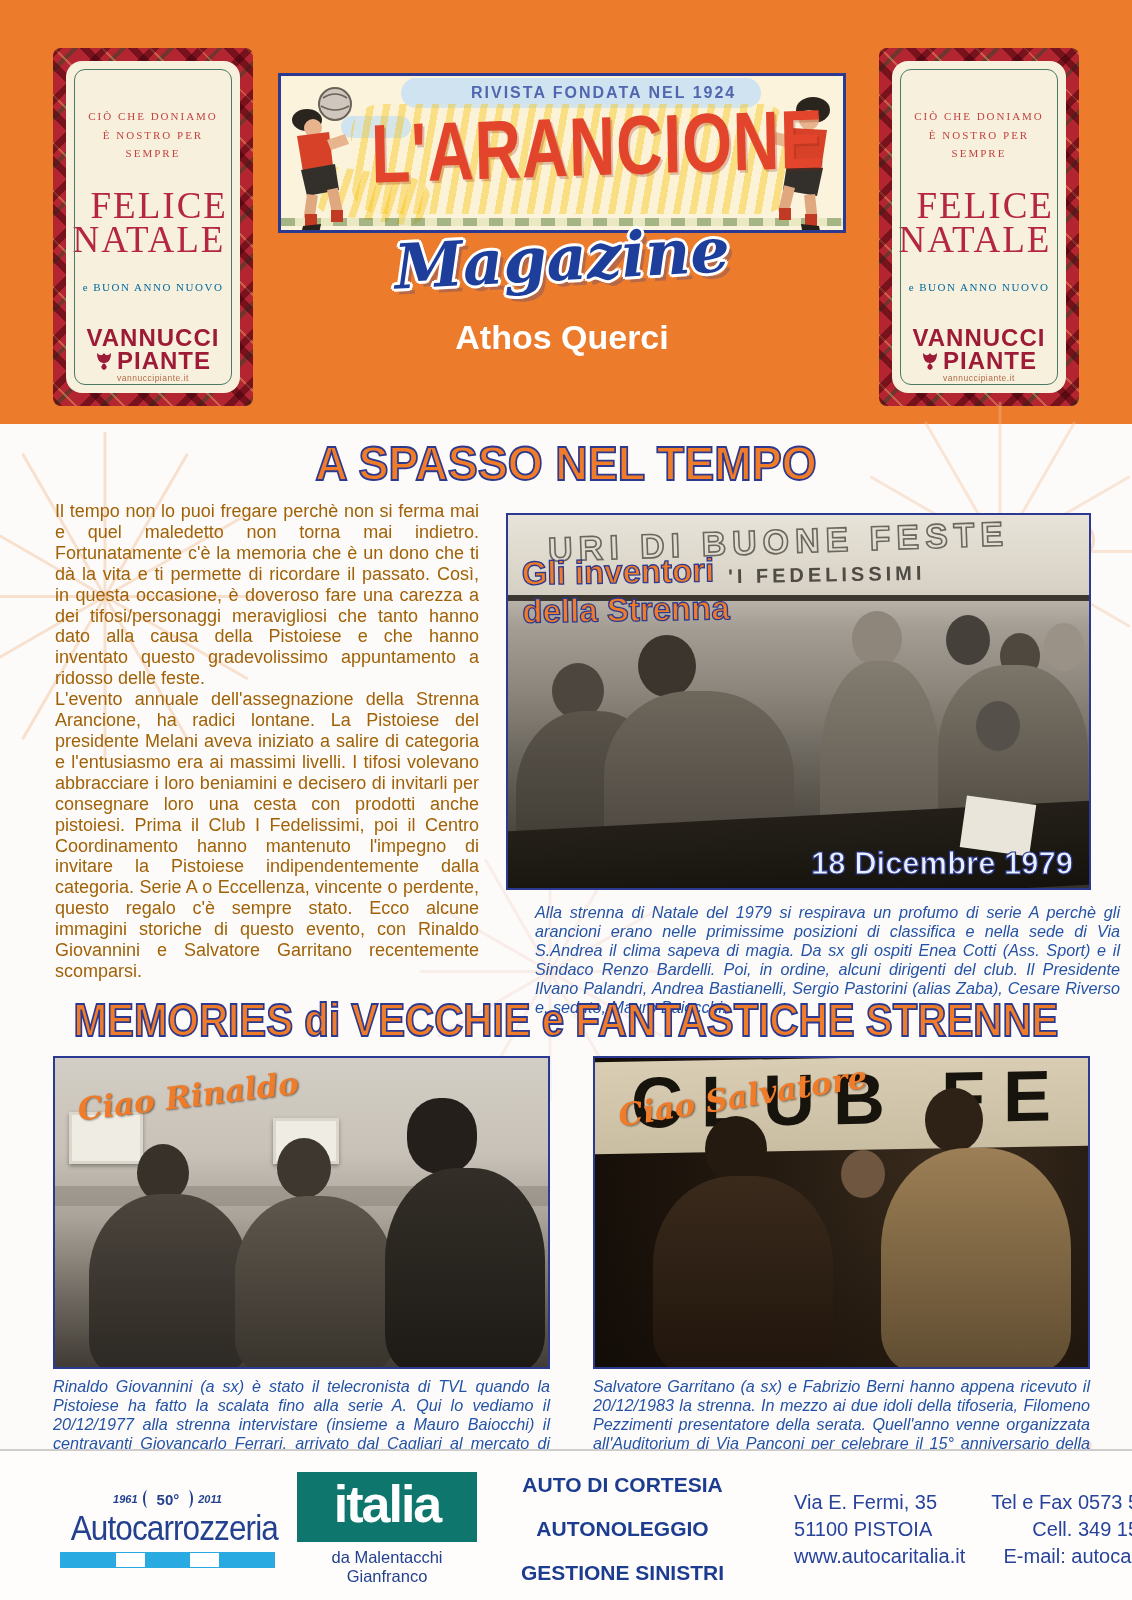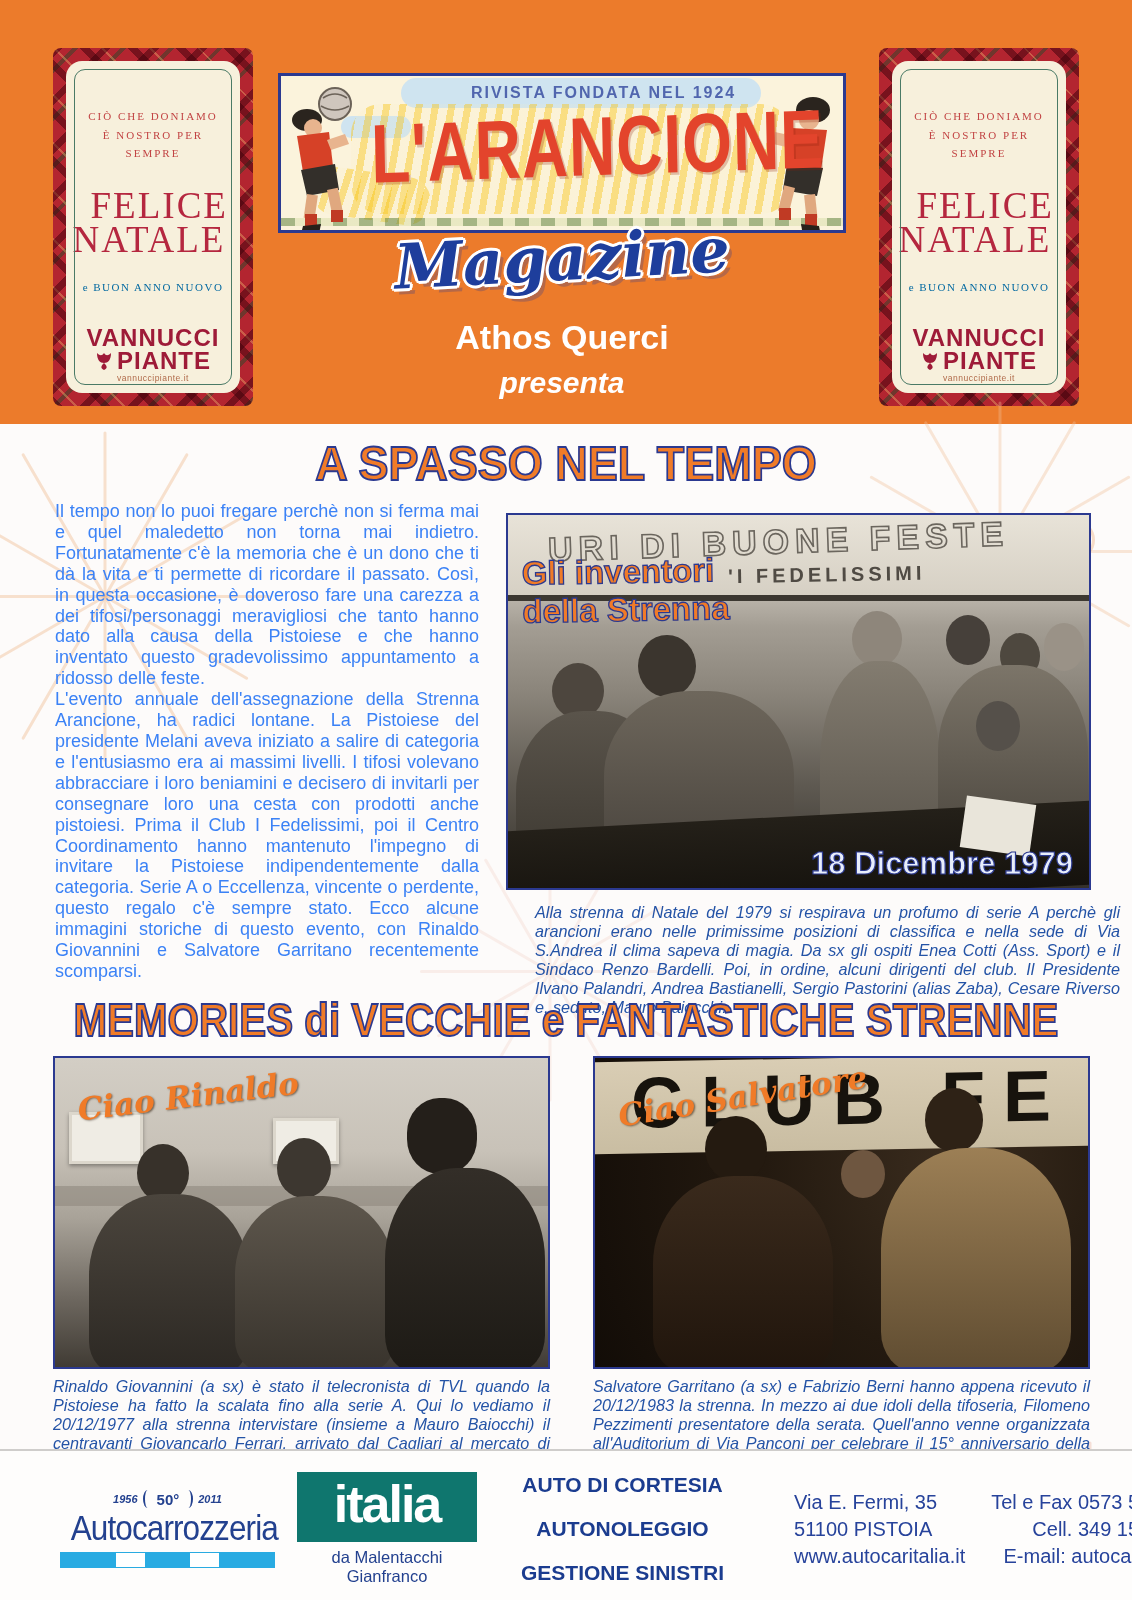--- a/index.html
+++ b/index.html
@@ -65,21 +65,21 @@
   .presenter { position:absolute; left:278px; top:318px; width:568px; text-align:center; color:#fff; font-weight:bold; font-size:34px; }
   .presents  { position:absolute; left:278px; top:366px; width:568px; text-align:center; color:#fff; font-weight:bold; font-style:italic; font-size:30px; }
 
   
   .sec-title { position:absolute; width:1132px; text-align:center; color:#f07b28; font-weight:800;
     -webkit-text-stroke:1.7px #2b3990; letter-spacing:0px; }
   .t1 { top:438px; font-size:45px; transform:scaleY(1.05); }
   .t2 { top:997px; font-size:42px; transform:scaleX(.96) scaleY(1.1); }
 
   
-  .bodycol { position:absolute; left:55px; top:501px; width:424px; color:#3b82f6;
+  .bodycol { position:absolute; left:55px; top:501px; width:424px; color:#a16207;
     font-size:18px; line-height:20.9px; text-align:justify; }
   .bodycol p+p { margin-top:0; }
 
   
   .photo-frame { position:absolute; border:2px solid #2b3990; overflow:hidden; }
   .ph1 { left:506px; top:513px; width:585px; height:377px;
     background:linear-gradient(180deg,#d8d3ca 0%,#ccc6bc 16%,#a39d93 30%,#8a847a 48%,#5f5a52 72%,#35312b 100%); }
   .inphoto-banner { position:absolute; left:0; top:0; right:0; height:86px;
     background:linear-gradient(180deg,#e8e3d8,#d6d0c4); border-bottom:6px solid #3c3831;
     color:#6b665e; overflow:hidden; }
@@ -200,21 +200,20 @@
         <rect x="52" y="120" width="12" height="12" fill="#c03a24"></rect>
         <path d="M24 138 L42 136 L40 148 L22 148 Z" fill="#27211b"></path>
       </svg>
 
       <div class="founded">RIVISTA FONDATA NEL 1924</div>
       <div class="big-title">L'ARANCIONE</div>
     </div>
 
     <div class="magazine">Magazine</div>
     <div class="presenter">Athos Querci</div>
-    <div class="presents">presenta</div>
 
     <div class="ad-card right">
       <div class="ad-inner">
         <div class="ad-tagline">
           <span>CIÒ CHE DONIAMO</span><br>
           <span>È NOSTRO PER SEMPRE</span>
         </div>
         <div class="ad-greet">
           <span class="g1">FELICE</span>
           <span class="g2">NATALE</span>
@@ -329,21 +328,21 @@
     <div class="sil" style="left:286px;top:90px;width:190px;height:224px;background:linear-gradient(180deg,#9c7f55,#5f4c31);"></div>
     <div class="ov-ciao" style="transform:rotate(-9deg);">Ciao Salvatore</div>
   </figure>
   <p class="caption cap3">Salvatore Garritano  (a sx) e Fabrizio Berni hanno appena ricevuto il 20/12/1983 la strenna. In mezzo ai due idoli della tifoseria, Filomeno Pezzimenti presentatore della serata. Quell'anno venne organizzata all'Auditorium di Via Panconi per celebrare il 15° anniversario della festa.</p>
 
   <div class="foot-line"></div>
   <footer class="footer">
     <div class="f-wrap">
       <div class="carr">
         <div class="anni-row">
-          <span>1956</span>
+          <span>1961</span>
           <span class="laurel"></span>
           <span class="anni-50">50°</span>
           <span class="laurel r"></span>
           <span>2011</span>
         </div>
         <div class="carr-name">Autocarrozzeria</div>
         <div class="carr-bar">
           <i style="flex:3;background:#29abe2;"></i>
             <i style="flex:1.6;background:#fff;border:1px solid #29abe2;"></i>
             <i style="flex:2.4;background:#29abe2;"></i>

